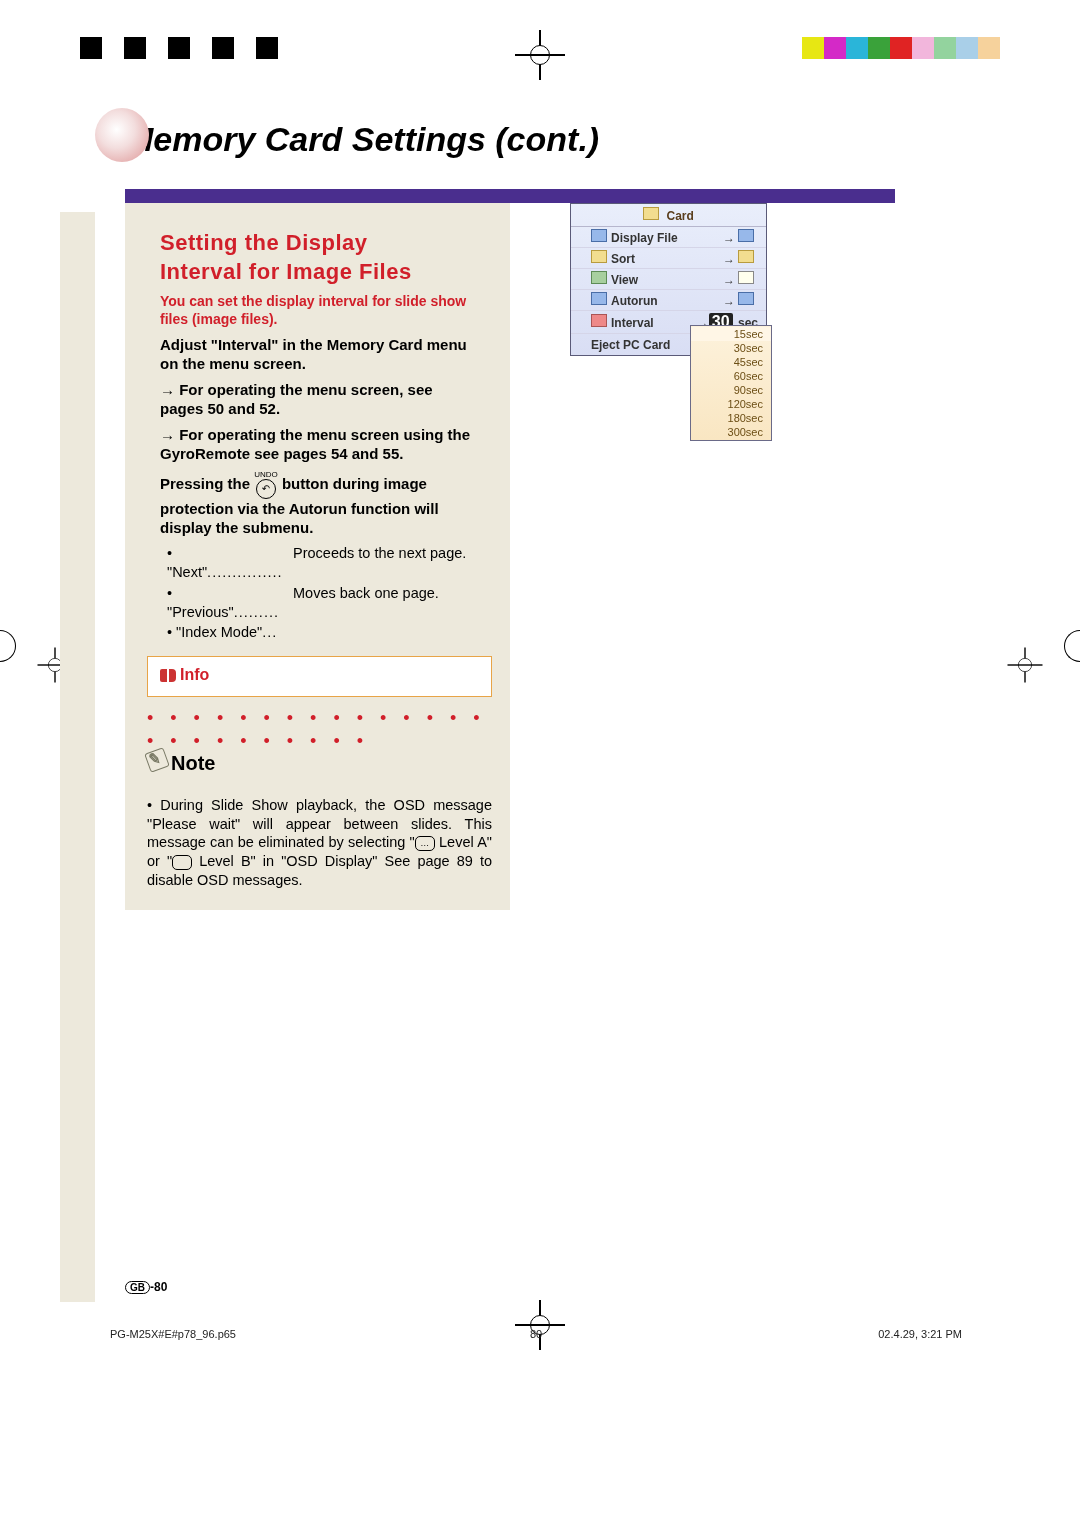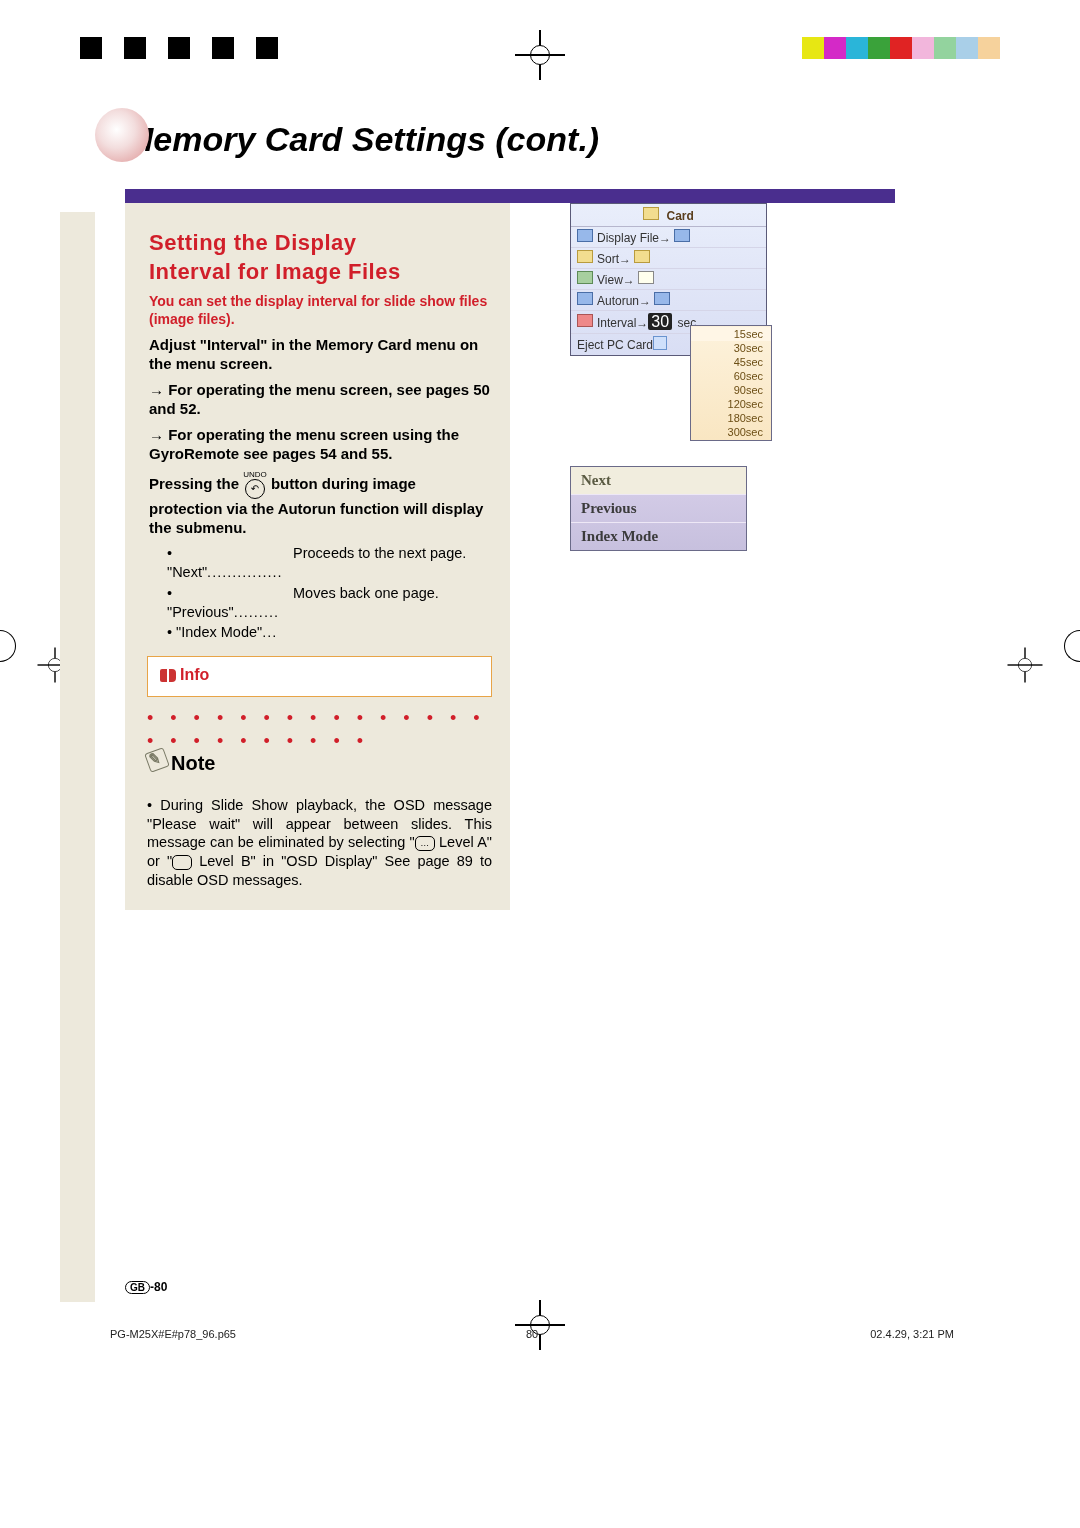--- a/index.html
+++ b/index.html
@@ -112,21 +112,21 @@
     letter-spacing: .5px;
     font-family: Arial Black, Arial, sans-serif;
     margin: 0 0 4px 0;
   }
   .lead {
     color: #d11f2a;
     font-weight: bold;
     font-size: 14px;
     margin: 2px 0 10px 0;
   }
-  .left-col p { margin: 6px 2px; }
+  .left-col p { margin: 6px 13px; }
   .dl { display:grid; grid-template-columns: 120px auto; column-gap:6px; margin:2px 0 2px 20px; font-size:14.5px;}
   .dl .dots { letter-spacing: 1px; }
 
   .info-box {
     border: 1px solid #e8a447;
     background: #fff;
     padding: 8px 12px 10px 12px;
     margin-top: 14px;
   }
   .info-hdr { color:#d11f2a; font-weight:bold; font-size:16px; }
@@ -153,22 +153,22 @@
     background: linear-gradient(#e9eefb,#d9def4);
     font-size: 12px;
     font-family: Arial, sans-serif;
     color:#333;
   }
   .osd-menu .hdr {
     text-align:center; padding:3px 0; font-weight:bold; color:#5a3e1e;
     border-bottom:1px solid #b6b6cd;
   }
   .osd-menu .row {
-    display:flex; align-items:center; 
-    padding:2px 8px 2px 6px; border-bottom:1px solid #d5d5e8;
+    display:flex; align-items:center; justify-content:space-between;
+    padding:2px 8px 2px 20px; border-bottom:1px solid #d5d5e8;font-weight:bold;
   }
   .osd-menu .row:last-child{border-bottom:none;}
   .osd-menu .ic { width:14px; height:11px; margin-right:4px; display:inline-block; border:1px solid #888; background:#ffe; }
   .osd-menu .ic.blue{background:#97b8ea; border-color:#4a6ea7;}
   .osd-menu .ic.yel{background:#f2dd8f;border-color:#b89b3e;}
   .osd-menu .ic.red{background:#e88;border-color:#a55;}
   .osd-menu .ic.grn{background:#a7cf9f;border-color:#5d8b56;}
   .osd-menu .arrow{font-size:12px;color:#333;}
   .osd-menu .val {
     background:#222;color:#fff;font-size:16px;padding:0 3px;border-radius:2px;margin-right:2px;
@@ -199,21 +199,21 @@
   .nav-box div:last-child{border-bottom:none;}
 
   .page-foot {
     position:absolute;
     bottom:86px; left:125px;
     font-size:12px; font-weight:bold;
   }
   .gb { border:1.2px solid #000; border-radius:10px; padding:0 4px; font-size:10px; font-family:Arial; }
 
   .print-foot {
-    position:absolute; bottom:40px; left:0; right:16px;
+    position:absolute; bottom:40px; left:0; right:8px;
     display:flex; justify-content:space-between;
     padding:0 110px; font-size:11px; color:#222;text-align:center;
   }
   .print-foot .ctr{position:absolute;left:50%;transform:translateX(-50%);}
 
   .icon-book{display:inline-block;width:16px;height:13px;background:#c33;border-radius:2px 4px 4px 2px;margin-right:4px;vertical-align:-2px;position:relative;}
   .icon-book::after{content:"";position:absolute;left:7px;top:0;width:2px;height:13px;background:#fff;}
   .icon-pen{display:inline-block;width:18px;height:18px;border:1.5px solid #7a7a66;border-radius:3px;transform:rotate(-20deg);margin-right:4px;position:relative;}
   .icon-pen::after{content:"✎";position:absolute;left:1px;top:-3px;color:#7a7a66;transform:rotate(20deg);font-size:15px;}
 </style>
@@ -331,25 +331,20 @@
               <span><span class="ic red"></span><span>Interval</span></span>
               <span><span class="arrow">→</span><span class="val">30</span><span> sec</span></span>
             </div>
             <div class="row">
               <span><span>Eject PC Card</span></span>
               <span><span class="eject-ic"></span></span>
             </div>
           </div>
       </div>
 
-      <div class="nav-box" id="nav-box">
-          <div>Next</div>
-          <div>Previous</div>
-          <div>Index Mode</div>
-        </div>
     </div>
   </div>
 
   <div class="interval-list" id="interval-list">
       <div class="sel">15sec</div>
       <div>30sec</div>
       <div>45sec</div>
       <div>60sec</div>
       <div>90sec</div>
       <div>120sec</div>

